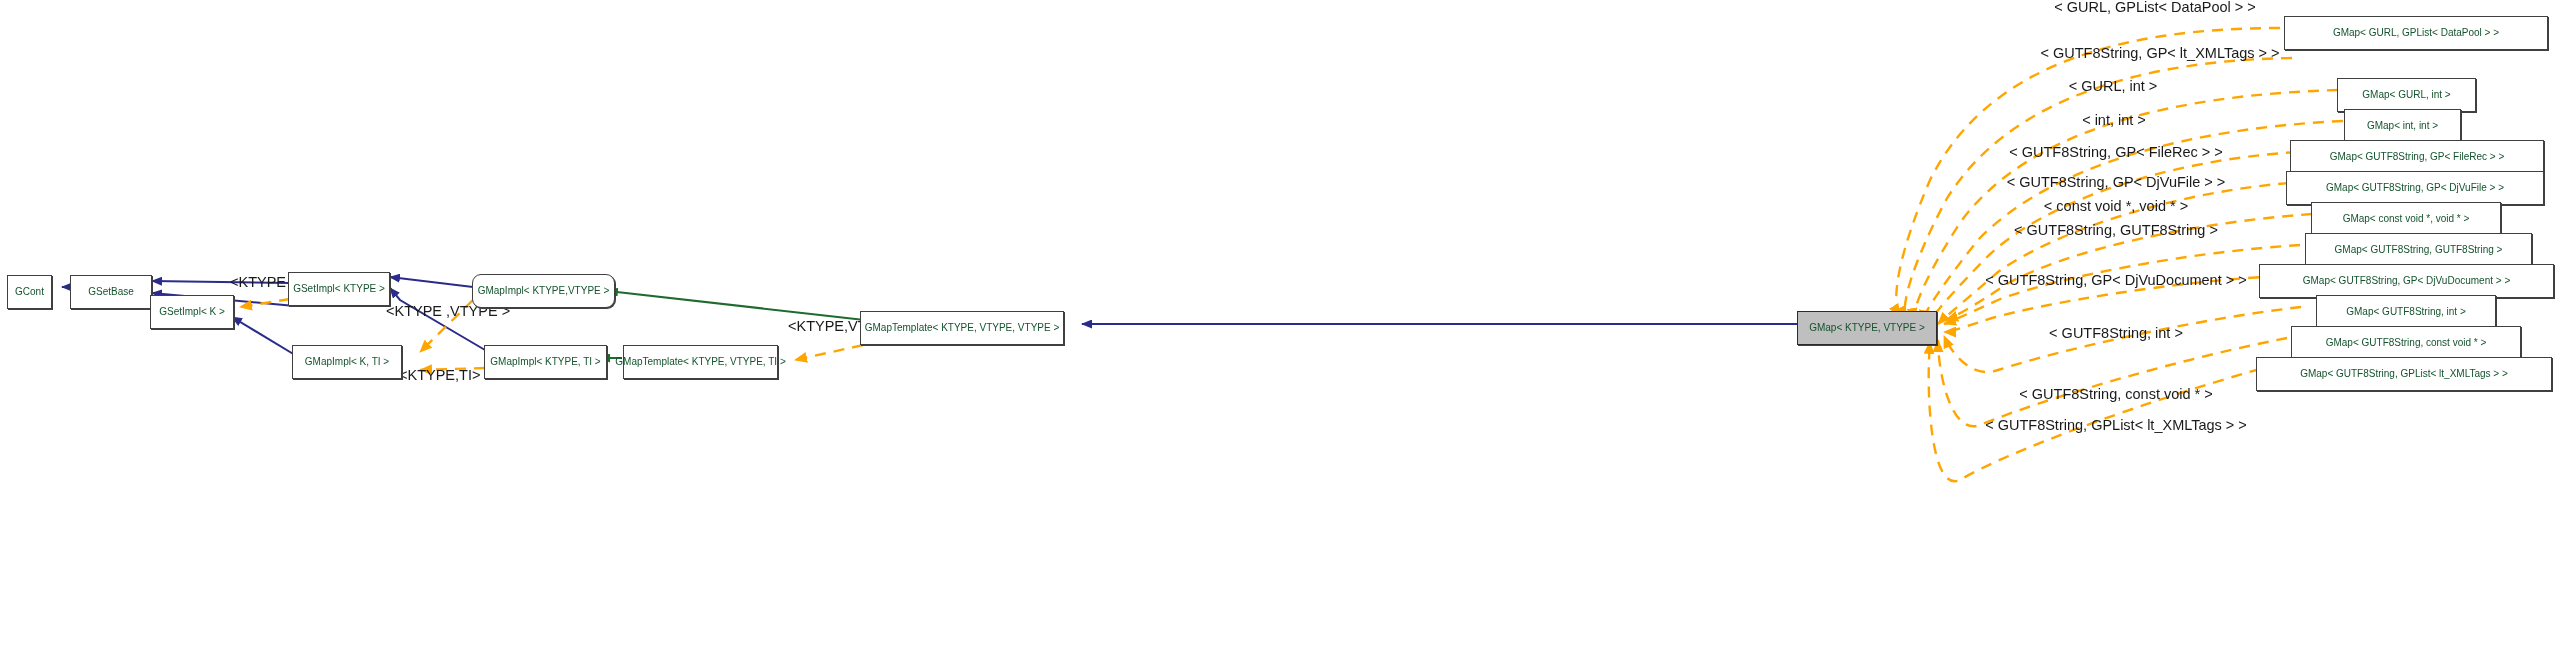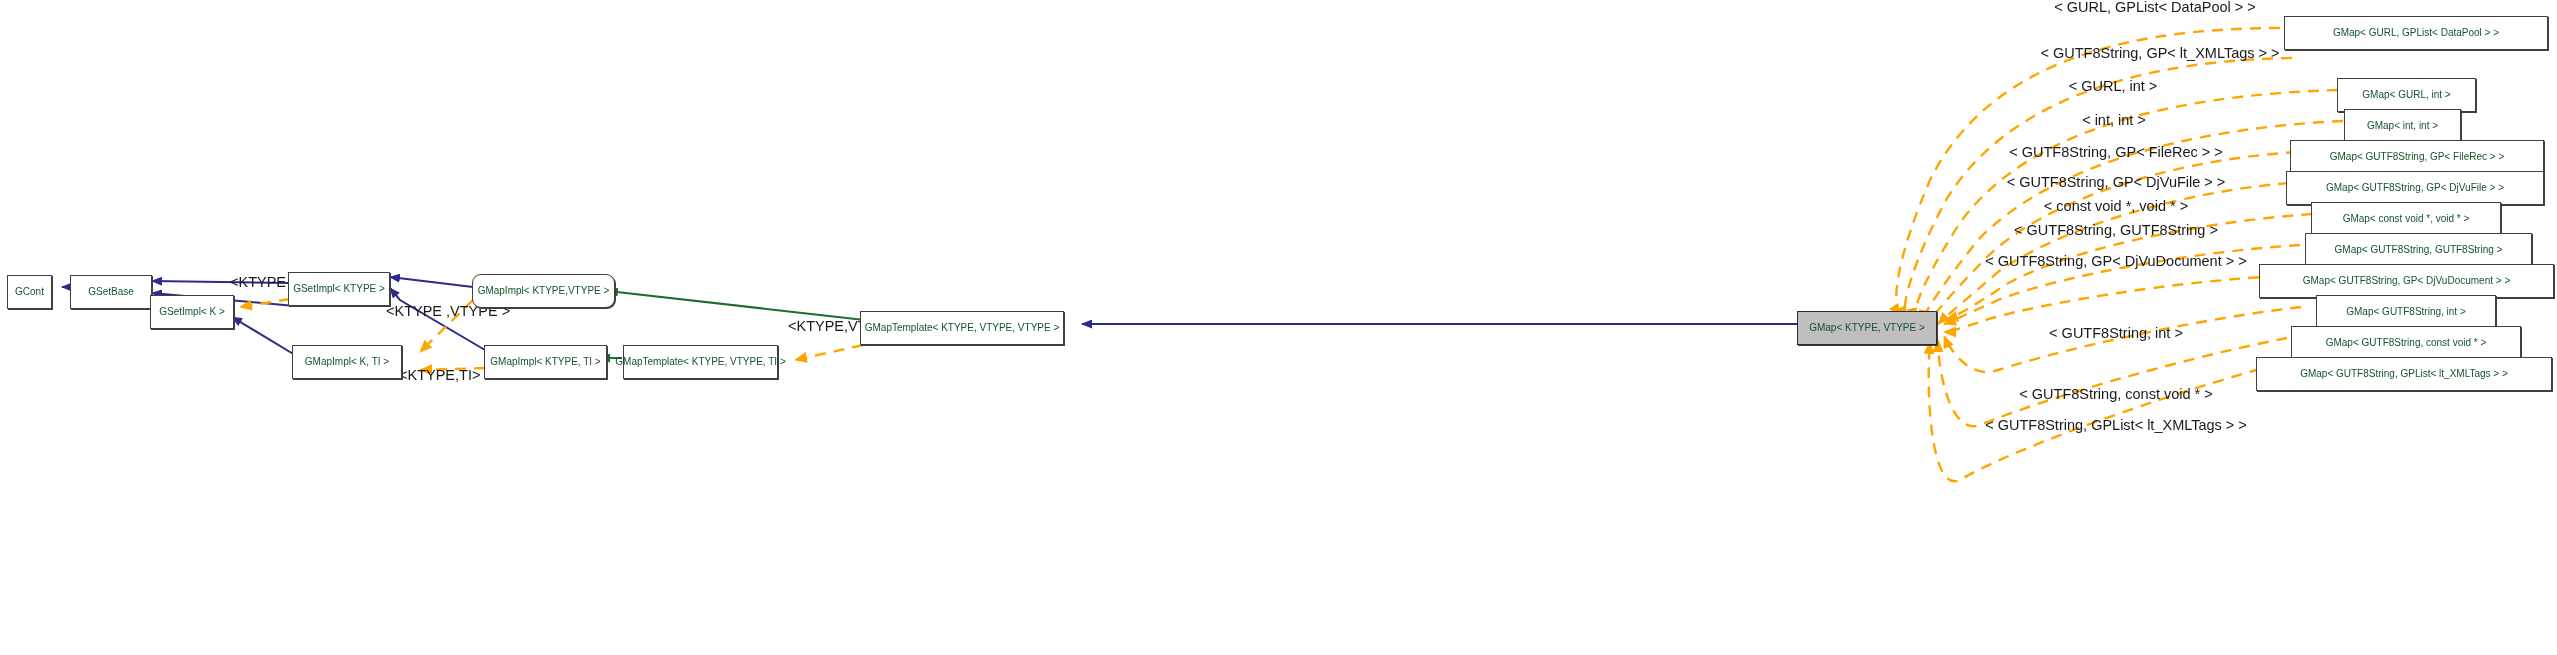--- a/index.html
+++ b/index.html
@@ -176,21 +176,21 @@
   <div class="edge-label" style="left:788px; top:319px;">&lt;KTYPE,VTYPE,VTYPE&gt;</div>
 
   <div class="edge-label centered" style="left:2155px; top:0px;text-align:center;">&lt; GURL, GPList&lt; DataPool &gt; &gt;</div>
   <div class="edge-label centered" style="left:2160px; top:46px;">&lt; GUTF8String, GP&lt; lt_XMLTags &gt; &gt;</div>
   <div class="edge-label centered" style="left:2113px; top:79px;">&lt; GURL, int &gt;</div>
   <div class="edge-label centered" style="left:2114px; top:113px;">&lt; int, int &gt;</div>
   <div class="edge-label centered" style="left:2116px; top:145px;">&lt; GUTF8String, GP&lt; FileRec &gt; &gt;</div>
   <div class="edge-label centered" style="left:2116px; top:175px;">&lt; GUTF8String, GP&lt; DjVuFile &gt; &gt;</div>
   <div class="edge-label centered" style="left:2116px; top:199px;">&lt; const void *, void * &gt;</div>
   <div class="edge-label centered" style="left:2116px; top:223px;">&lt; GUTF8String, GUTF8String &gt;</div>
-  <div class="edge-label centered" style="left:2116px; top:254px;text-align:center;">&lt; GUTF8String, GP&lt; DjVuDocument &gt; &gt;</div>
+  <div class="edge-label centered" style="left:2116px; top:273px;text-align:center;">&lt; GUTF8String, GP&lt; DjVuDocument &gt; &gt;</div>
   <div class="edge-label centered" style="left:2116px; top:326px;">&lt; GUTF8String, int &gt;</div>
   <div class="edge-label centered" style="left:2116px; top:387px;">&lt; GUTF8String, const void * &gt;</div>
   <div class="edge-label centered" style="left:2116px; top:418px;">&lt; GUTF8String, GPList&lt; lt_XMLTags &gt; &gt;</div>
 
   <div class="node" style="left:2284px; top:16px; width:264px;">
     <span>GMap&lt; GURL, GPList&lt; DataPool &gt; &gt;</span>
   </div>
 
 
   <div class="node" style="left:2337px; top:78px; width:139px;">

